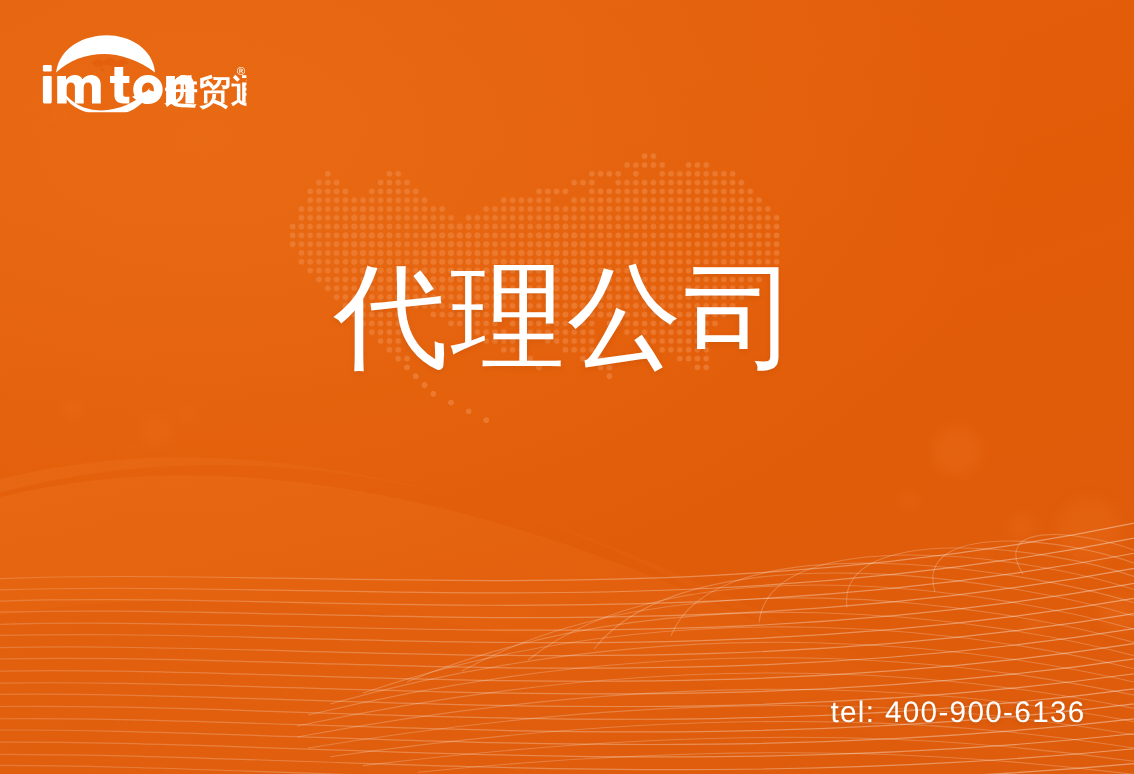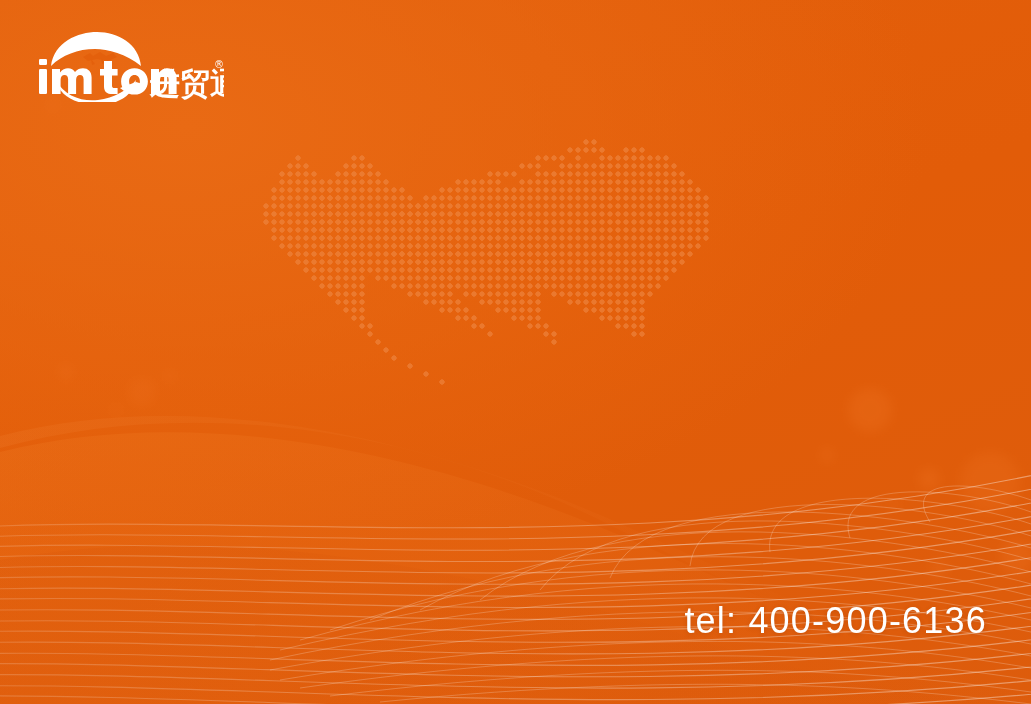--- a/index.html
+++ b/index.html
@@ -97,24 +97,24 @@
     letter-spacing: 2px;
     text-shadow: 0 1px 5px rgba(150,60,0,.18);
     white-space: nowrap;
   }
   #headline .hl-line { display: block; }
 
   
   #tel {
     position: absolute;
     right: 44px;
-    top: 600px;
+    top: 632px;
     color: #ffffff;
     font-family: "Liberation Sans", sans-serif;
-    font-size: 36px;
+    font-size: 27px;
     letter-spacing: 1.2px;
     text-shadow: 0 1px 4px rgba(140,55,0,.28);
     white-space: nowrap;
   }
 </style>
 </head>
 <body>
 
 <div id="banner">
 
@@ -351,17 +351,18 @@
         <path d="M96,61 L101,66 L97,66 Z"></path>
       </g>
 
       <text x="116" y="66" font-family="&quot;DejaVu Sans&quot;, sans-serif" font-size="30" font-weight="700" fill="#ffffff">进贸通</text>
 
       <text x="180" y="40" font-family="&quot;DejaVu Sans&quot;, sans-serif" font-size="10" fill="#ffffff">®</text>
     </svg>
   </div>
 
   <div id="headline">
+    <span class="hl-line">代理公司</span>
   </div>
 
   <div id="tel">tel: 400-900-6136</div>
 
 </div>
 
 </body></html>

